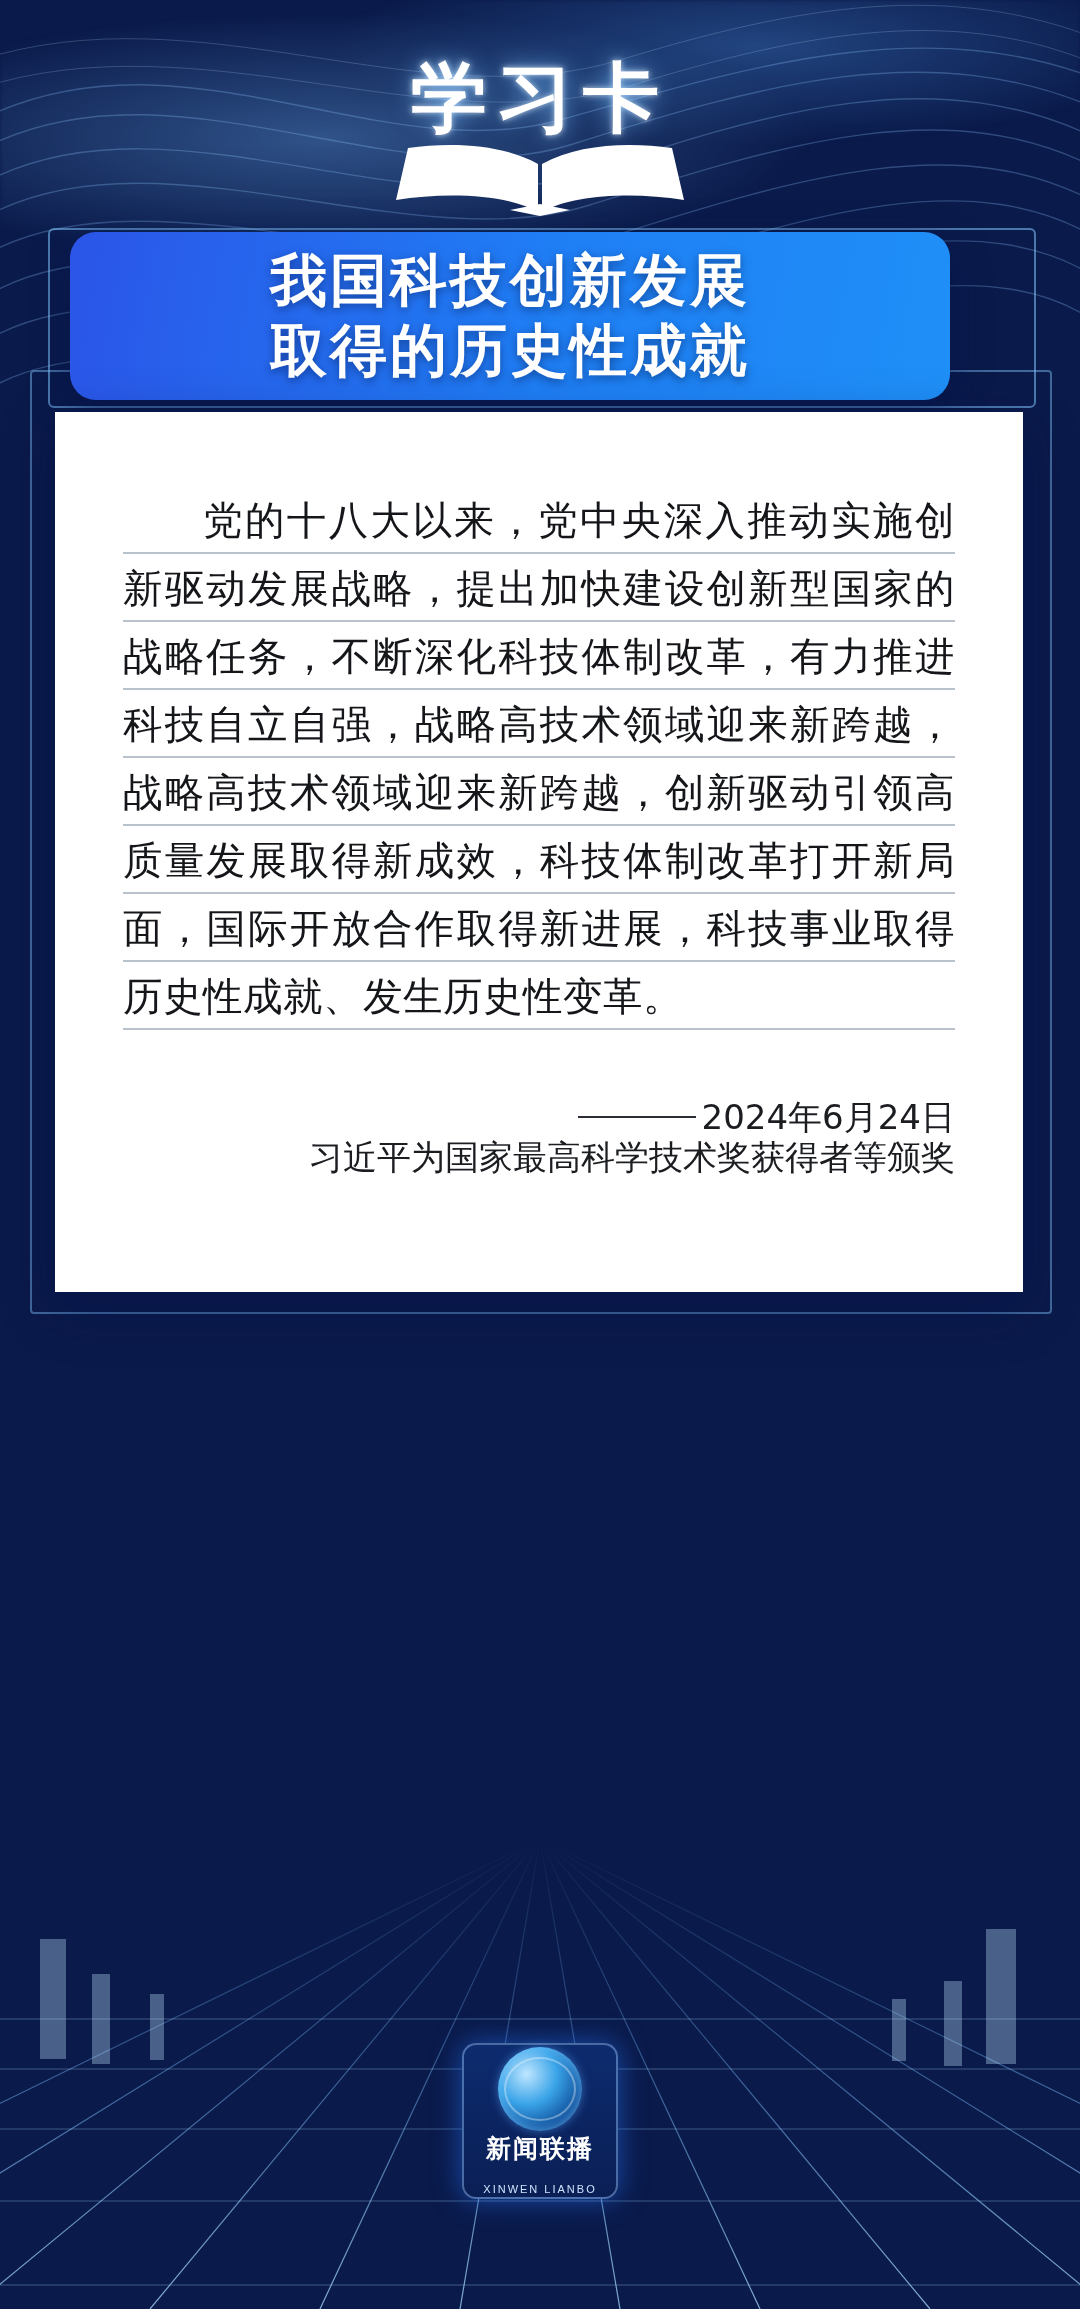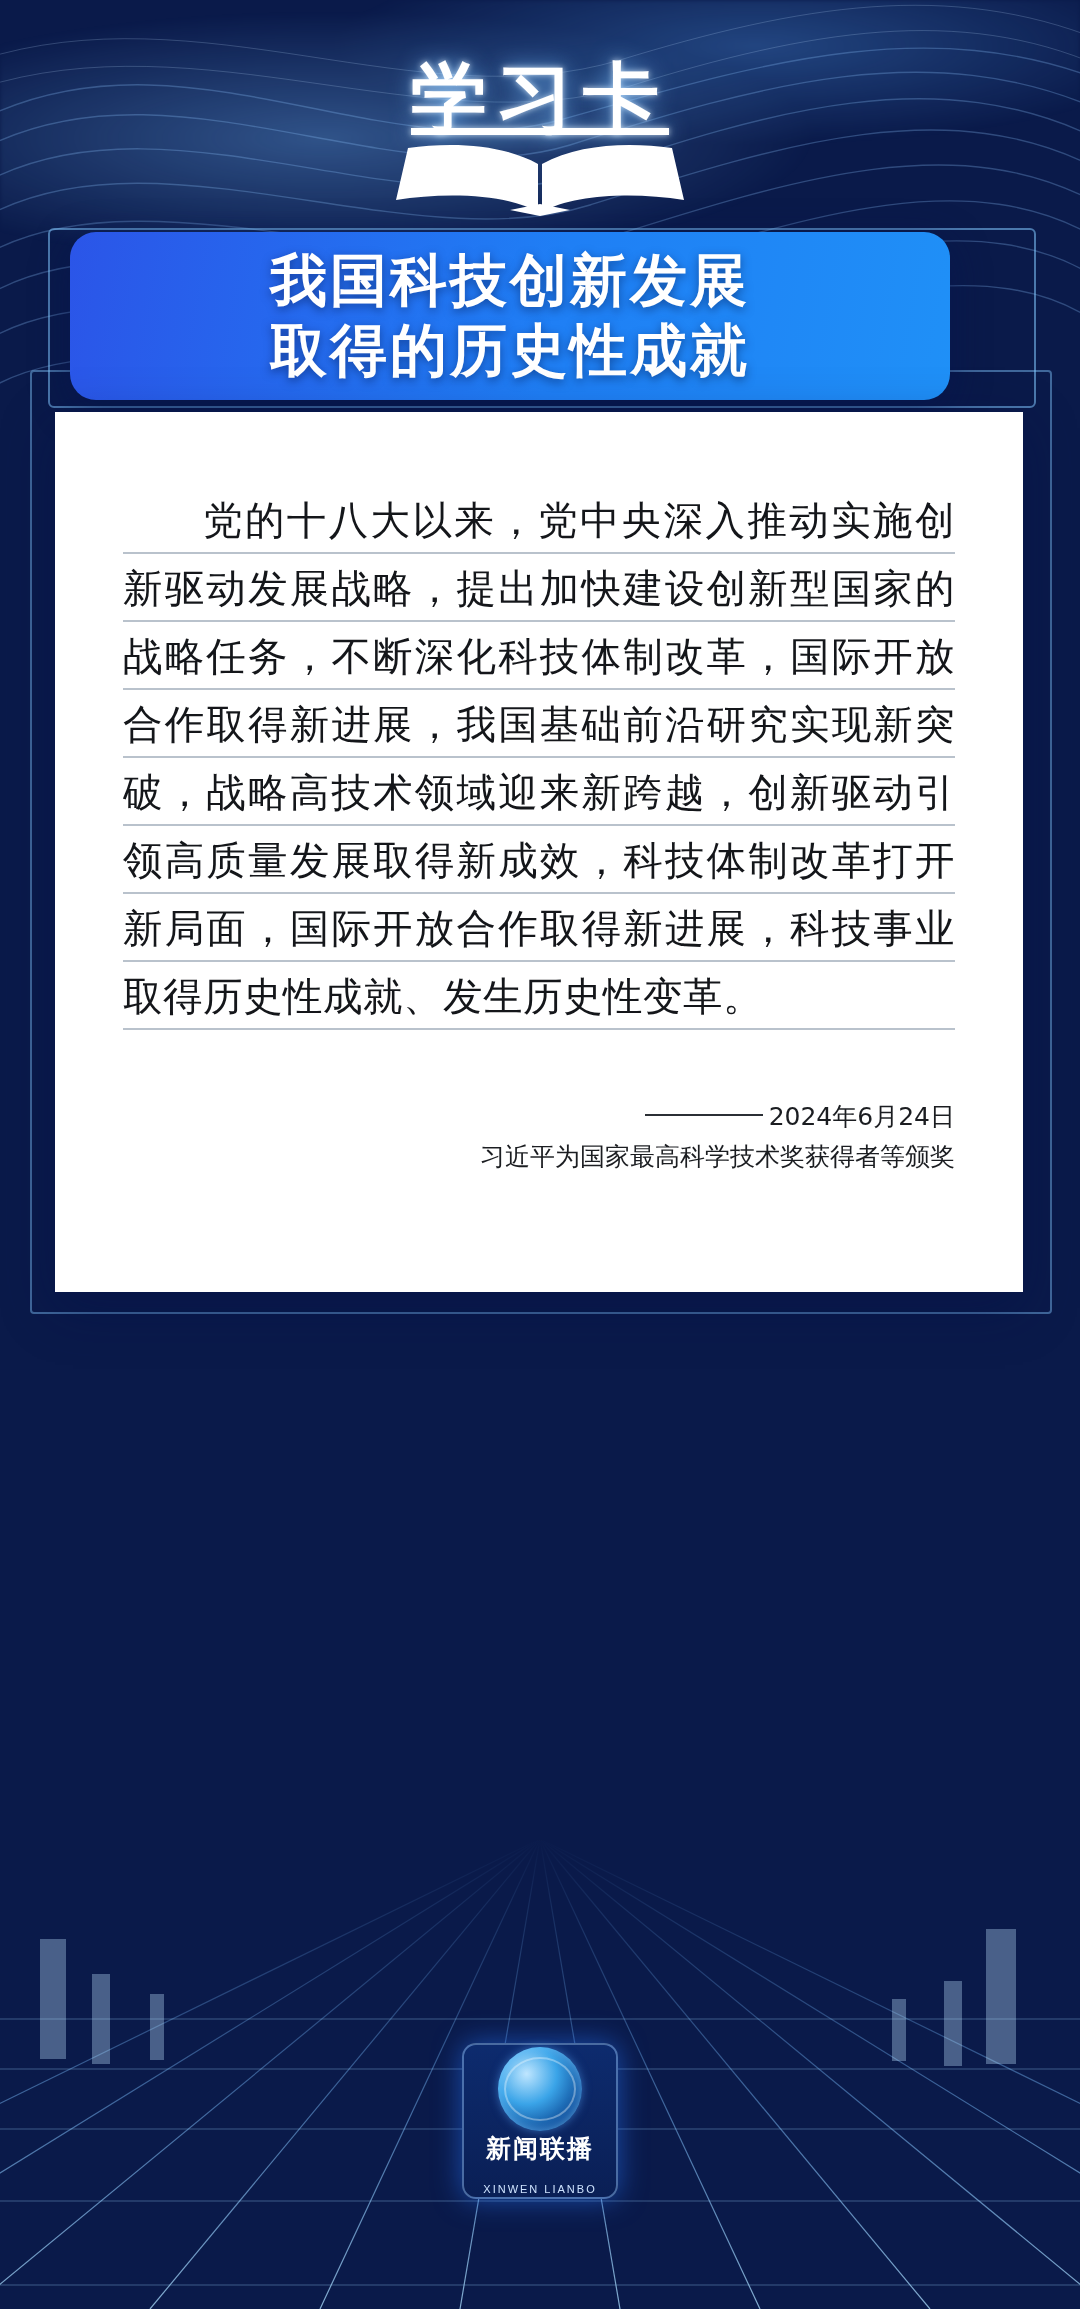--- a/index.html
+++ b/index.html
@@ -60,21 +60,20 @@
     z-index: 5;
   }
   .brand-title {
     font-family: "DejaVu Serif", "Liberation Serif", serif;
     font-weight: bold;
     font-size: 76px;
     letter-spacing: 10px;
     color: #ffffff;
     text-shadow: 0 0 22px rgba(120,190,255,0.85), 0 0 6px rgba(255,255,255,0.8);
     line-height: 1;
-    text-decoration: underline;
   }
   .brand-book {
     margin-top: 6px;
     display: flex;
     justify-content: center;
   }
 
   
   .title-frame {
     position: absolute;
@@ -149,21 +148,21 @@
     background-position: 0 0;
   }
   .attrib {
     position: absolute;
     right: 68px;
     top: 685px;
     width: 700px;
     text-align: right;
     font-family: "DejaVu Sans", "Liberation Sans", sans-serif;
     color: #1b1d21;
-    font-size: 25px;
+    font-size: 34px;
     line-height: 40px;
   }
   .attrib .dateline {
     white-space: nowrap;
   }
   .dash {
     display: inline-block;
     width: 118px;
     height: 2px;
     background: #2b2f35;
@@ -302,21 +301,21 @@
 <div class="title-frame"></div>
 <div class="title-plate">
   <div class="title-text">
     <div>我国科技创新发展</div>
     <div>取得的历史性成就</div>
   </div>
 </div>
 
 <div class="card-frame"></div>
 <div class="card">
-  <div class="body-text">党的十八大以来，党中央深入推动实施创新驱动发展战略，提出加快建设创新型国家的战略任务，不断深化科技体制改革，国际开放合作取得新进展，我国基础前沿研究实现新突破，战略高技术领域迎来新跨越，创新驱动引领高质量发展取得新成效，科技体制改革打开新局面，国际开放合作取得新进展，科技事业取得历史性成就、发生历史性变革。</div>
+  <div class="body-text">党的十八大以来，党中央深入推动实施创新驱动发展战略，提出加快建设创新型国家的战略任务，不断深化科技体制改革，有力推进科技自立自强，战略高技术领域迎来新跨越，战略高技术领域迎来新跨越，创新驱动引领高质量发展取得新成效，科技体制改革打开新局面，国际开放合作取得新进展，科技事业取得历史性成就、发生历史性变革。</div>
   <div class="attrib">
     <div class="dateline">
       <span class="dash"></span><span>2024年6月24日</span>
     </div>
     <div>习近平为国家最高科学技术奖获得者等颁奖</div>
   </div>
 </div>
 
 <div class="footer-logo">
   <div class="globe"></div>

